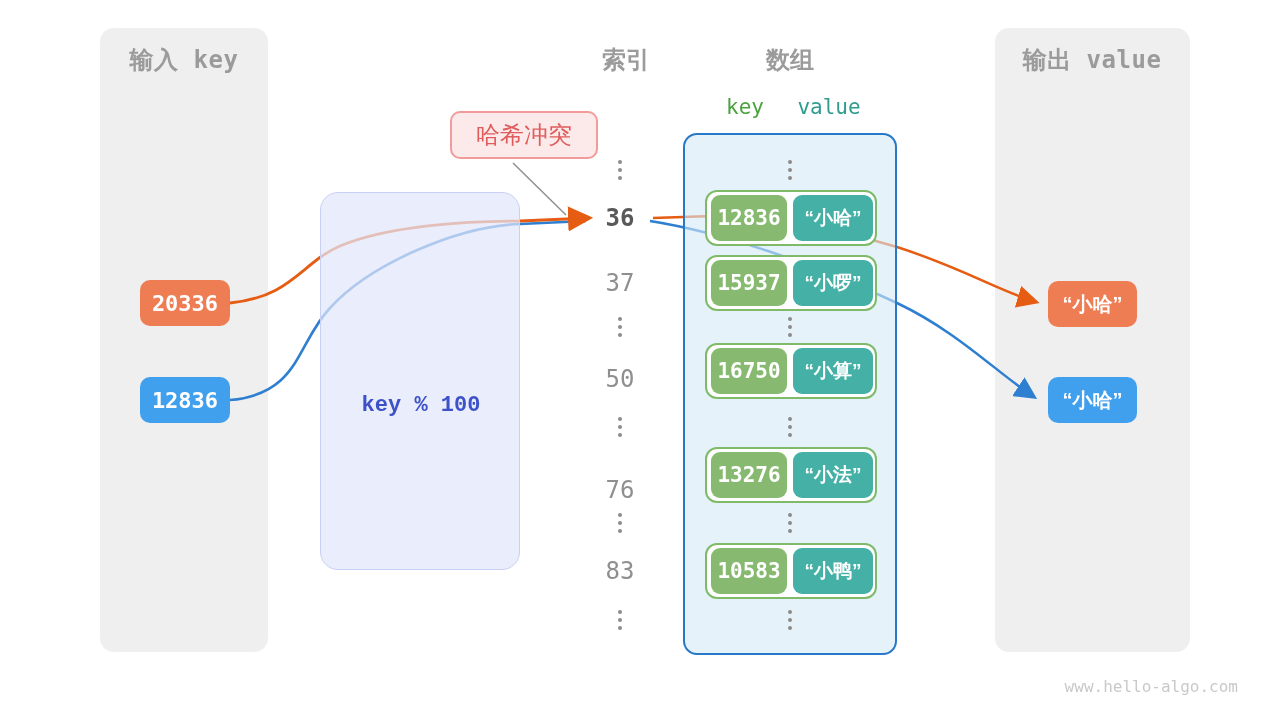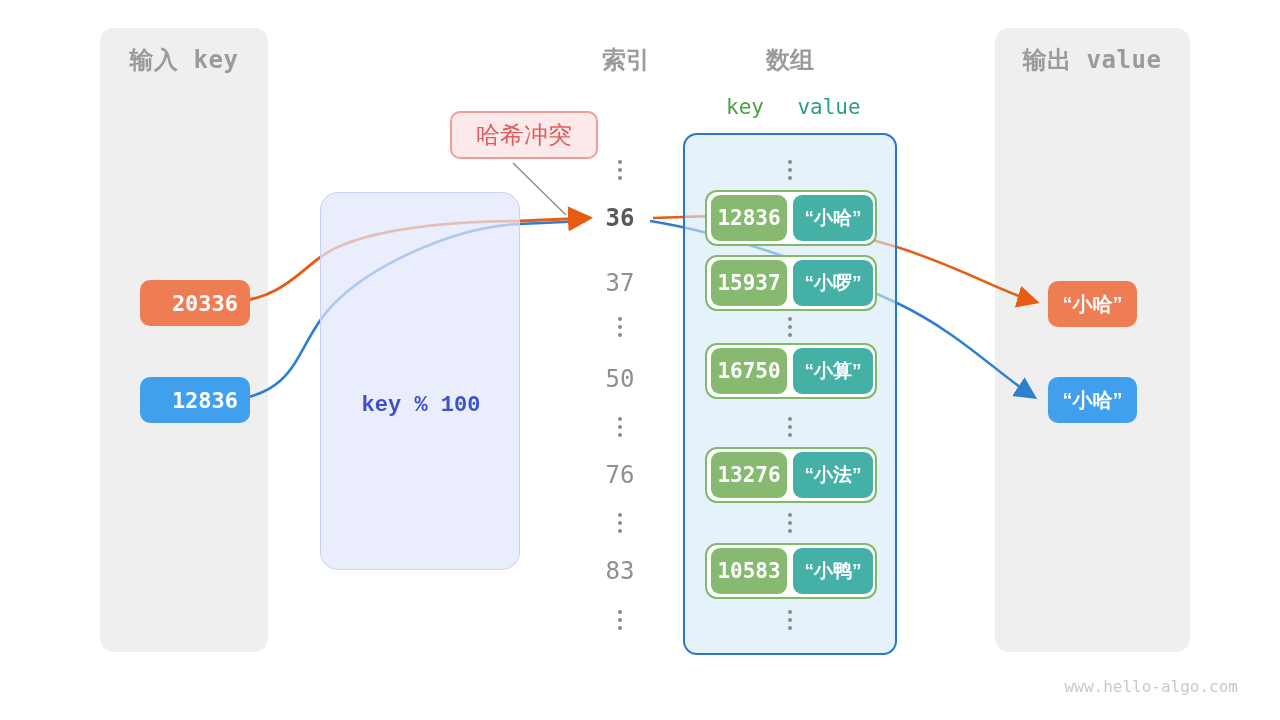--- a/index.html
+++ b/index.html
@@ -52,21 +52,21 @@
   }
   .array-box{
     position:absolute;left:683px;top:133px;width:214px;height:522px;
     background:rgba(214,234,247,0.60);border:2.5px solid var(--c-array-border,#2878C8);
     border-radius:14px;z-index:3;box-sizing:border-box;
   }
   .key-box{
     position:absolute;width:90px;height:46px;border-radius:10px;z-index:4;
     display:flex;align-items:center;justify-content:center;
     font-family:"DejaVu Sans Mono","Liberation Mono",monospace;
-    font-size:22px;font-weight:700;color:#fff;padding-left:20px;
+    font-size:22px;font-weight:700;color:#fff;
   }
   .key-orange{background:var(--c-orange,#EF7D54);}
   .key-blue{background:var(--c-blue,#41A0EE);}
   .out-box{
     position:absolute;width:89px;height:46px;border-radius:10px;z-index:4;
     display:flex;align-items:center;justify-content:center;
     font-size:20px;font-weight:700;color:#fff;white-space:nowrap;
   }
   .index-item{
     position:absolute;width:64px;left:588px;transform:translateY(-50%);
@@ -159,21 +159,21 @@
         <span class="dot"></span>
         <span class="dot"></span>
         <span class="dot"></span>
       </div>
       <div class="index-item" style="top: 379px;">50</div>
       <div class="dots" style="left: 620px; top: 427px;">
         <span class="dot"></span>
         <span class="dot"></span>
         <span class="dot"></span>
       </div>
-      <div class="index-item" style="top: 475px;">76</div>
+      <div class="index-item" style="top: 490px;">76</div>
       <div class="dots" style="left: 620px; top: 523px;">
         <span class="dot"></span>
         <span class="dot"></span>
         <span class="dot"></span>
       </div>
       <div class="index-item" style="top: 571px;">83</div>
       <div class="dots" style="left: 620px; top: 620px;">
         <span class="dot"></span>
         <span class="dot"></span>
         <span class="dot"></span>

